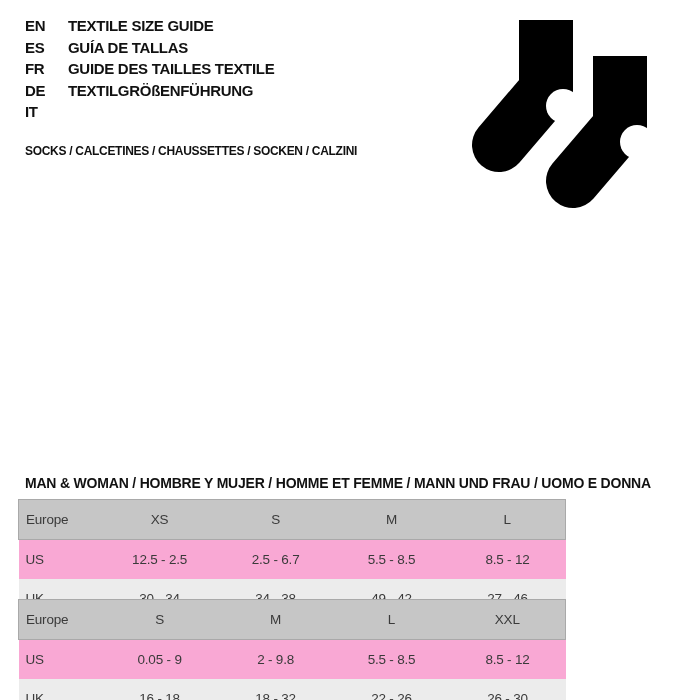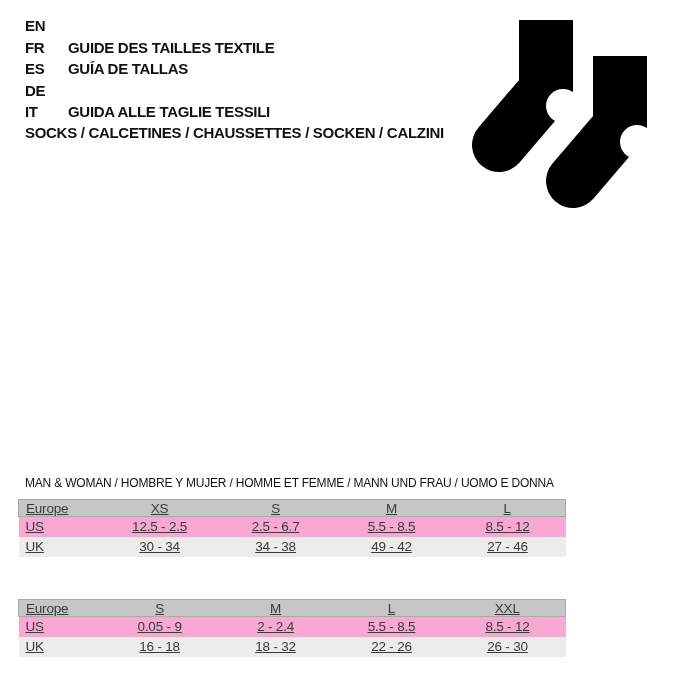--- a/index.html
+++ b/index.html
@@ -20,22 +20,22 @@
     font-weight: bold;
     letter-spacing: -0.3px;
     color: var(--title-text, #111);
   }
   .lang-code { width: 43px; flex: 0 0 43px; }
 
   
   .category {
     position: absolute;
     left: 25px;
-    top: 124px;
-    font-size: 15px;
+    top: 144px;
+    font-size: 12px;
     font-weight: bold;
     letter-spacing: -0.3px;
     color: var(--title-text, #111);
     white-space: nowrap;
   }
 
   
   .socks { position: absolute; left: 469px; top: 18px; }
   .sock .part { fill: var(--icon-color, #000); }
   .sock .foot {
@@ -46,44 +46,43 @@
   }
   .sock .heel { fill: #ffffff; }
 
   
   .size-section { position: absolute; left: 18px; width: 548px; }
   .section-man-woman { top: 477px; }
   .section-children { top: 599px; }
 
   .tbl-title {
     margin: 0 0 9px 7px;
-    font-size: 12px;
+    font-size: 14px;
     line-height: 13px;
-    font-weight: normal;
+    font-weight: bold;
     letter-spacing: -0.2px;
     color: var(--title-text, #111);
     white-space: nowrap;
   }
 
   .size-table {
     width: 100%;
     border-collapse: collapse;
     table-layout: fixed;
     font-size: 13.5px;
     letter-spacing: -0.2px;
     color: var(--table-text, #3a3a3a);
   }
   .size-table col.col0 { width: 15.2%; }
   .size-table th, .size-table td {
-    padding: 0;
+    padding: 12px;
     text-align: center;
     font-weight: normal;
     overflow: hidden;
     white-space: nowrap;
-    text-decoration: underline;
   }
   .size-table .c0 { text-align: left; padding-left: 7px; }
   .size-table thead tr {
     height: 17px;
     background: var(--header-row-bg, #c6c6c6);
   }
   .size-table thead th {
     border-top: 1px solid var(--header-row-border, #aaa);
     border-bottom: 1px solid var(--header-row-border, #aaa);
   }
@@ -93,35 +92,36 @@
   .size-table tbody tr:nth-child(2) { background: var(--alt-row-bg, #ececec); }
 </style>
 </head>
 <body>
 
 <div class="page">
 
   <div class="lang-list">
     <div class="lang-row">
       <span class="lang-code">EN</span>
+      <span class="lang-label">TEXTILE SIZE GUIDE</span>
+    </div>
+    <div class="lang-row">
+      <span class="lang-code">ES</span>
+      <span class="lang-label">GUÍA DE TALLAS</span>
     </div>
     <div class="lang-row">
       <span class="lang-code">FR</span>
       <span class="lang-label">GUIDE DES TAILLES TEXTILE</span>
     </div>
     <div class="lang-row">
-      <span class="lang-code">ES</span>
-      <span class="lang-label">GUÍA DE TALLAS</span>
-    </div>
-    <div class="lang-row">
       <span class="lang-code">DE</span>
+      <span class="lang-label">TEXTILGRÖßENFÜHRUNG</span>
     </div>
     <div class="lang-row">
       <span class="lang-code">IT</span>
-      <span class="lang-label">GUIDA ALLE TAGLIE TESSILI</span>
     </div>
   </div>
 
   <div class="category">SOCKS / CALCETINES / CHAUSSETTES / SOCKEN / CALZINI</div>
 
   <svg class="socks" width="200" height="200" viewBox="0 0 200 200" aria-hidden="true">
     <g class="sock" transform="translate(50,2)">
       <rect class="part" x="0" y="0" width="54" height="76"></rect>
       <path class="foot" d="M 27 70 L -20 125"></path>
       <circle class="heel" cx="44" cy="86" r="17"></circle>
@@ -186,21 +186,21 @@
           <th>S</th>
           <th>M</th>
           <th>L</th>
           <th>XXL</th>
         </tr>
       </thead>
       <tbody>
         <tr>
           <td class="c0">US</td>
           <td>0.05 - 9</td>
-          <td>2 - 2.4</td>
+          <td>2 - 9.8</td>
           <td>5.5 - 8.5</td>
           <td>8.5 - 12</td>
         </tr>
         <tr>
           <td class="c0">UK</td>
           <td>16 - 18</td>
           <td>18 - 32</td>
           <td>22 - 26</td>
           <td>26 - 30</td>
         </tr>

